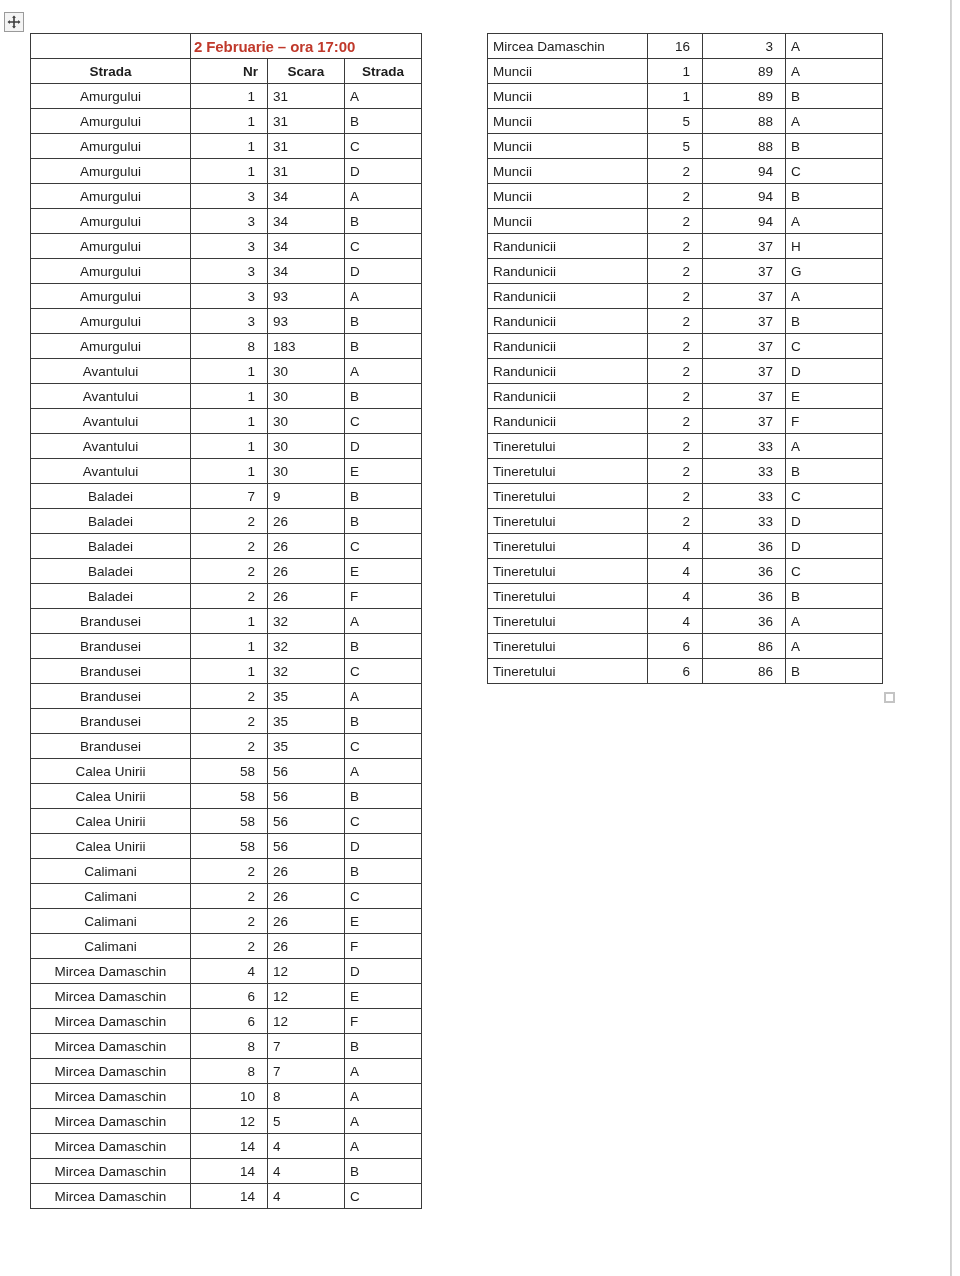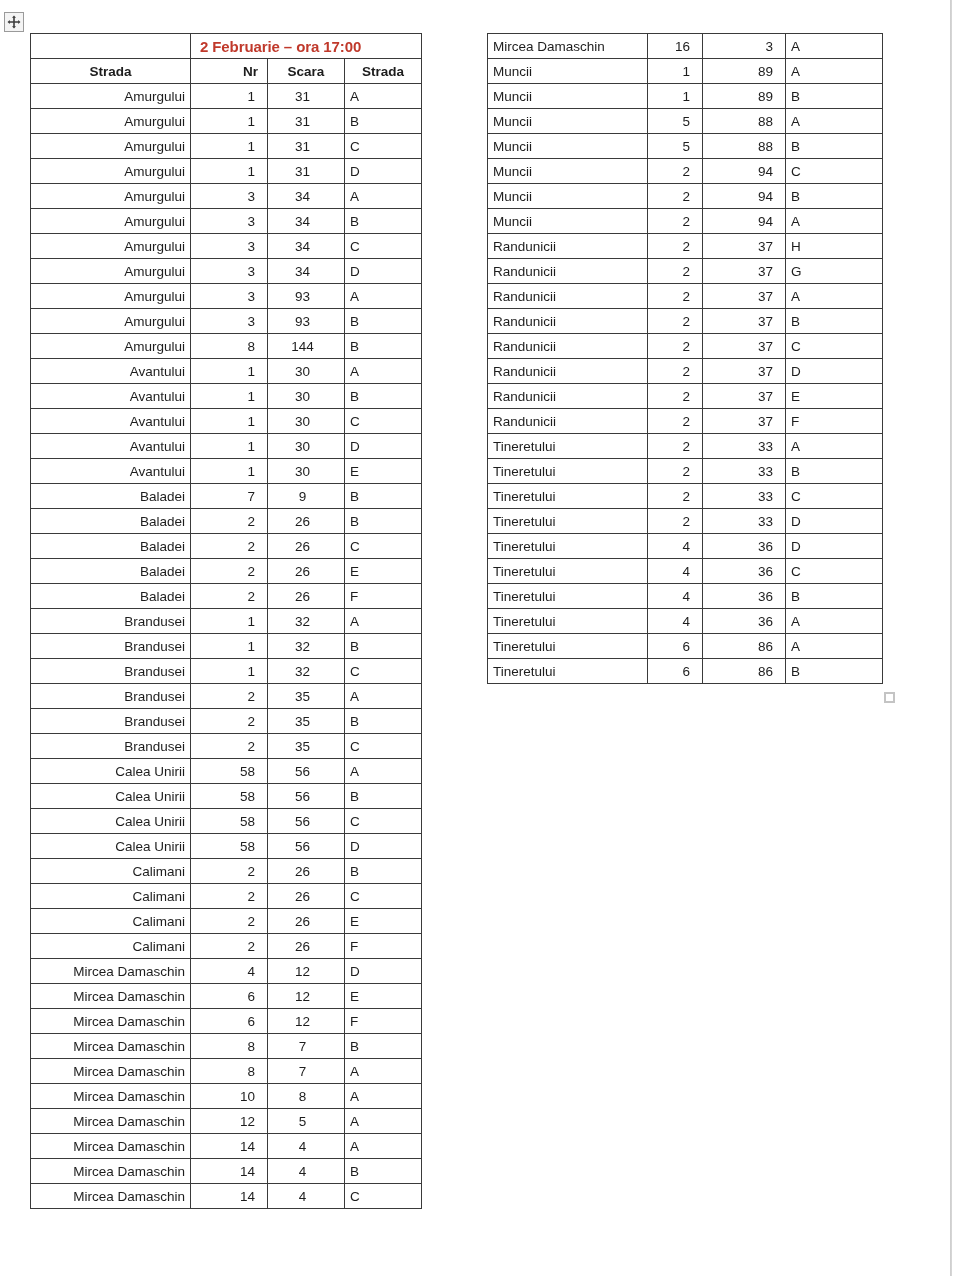--- a/index.html
+++ b/index.html
@@ -66,41 +66,41 @@
     padding: 0 5px;
     box-sizing: border-box;
     white-space: nowrap;
     overflow: hidden;
     font-weight: normal;
     line-height: 23px;
   }
 
   
   #table-left { left: 30px; top: 33px; width: 392px; }
-  #table-left .c-strada { width: 160px; text-align: right; }
+  #table-left .c-strada { width: 160px; text-align: center; }
   #table-left .c-nr     { width: 54px;  text-align: right; padding-right: 12px; padding-left: 48px; }
-  #table-left .c-bloc   { width: 82px;  text-align: center; padding-right: 12px; }
+  #table-left .c-bloc   { width: 82px;  text-align: left; padding-right: 12px; }
   #table-left .c-scara  { width: 96px;  text-align: left; }
 
   
   #table-right { left: 487px; top: 33px; width: 395px; }
   #table-right .c-strada { width: 160px; text-align: left; }
   #table-right .c-nr     { width: 55px;  text-align: right; padding-right: 12px; }
   #table-right .c-bloc   { width: 83px;  text-align: right; padding-right: 12px; }
   #table-right .c-scara  { width: 97px;  text-align: left; }
 
   .title-row .title-blank {
     border-right: 1px solid #3a3a3a;
   }
   .title-row .title-text {
     color: #C0392B;
     font-weight: bold;
     font-size: 15px;
     text-align: left;
-    padding-left: 9px;
+    padding-left: 3px;
     letter-spacing: -0.1px;
   }
   .head-row td {
     font-weight: bold;
     text-align: center !important;
     padding-right: 5px !important;
     font-size: 13.5px;
   }
   .tbl tbody tr td { border-top: 1px solid #3a3a3a; }
 </style>
@@ -183,21 +183,21 @@
       </tr>
       <tr>
         <td class="c-strada">Amurgului</td>
         <td class="c-nr">3</td>
         <td class="c-bloc">93</td>
         <td class="c-scara">B</td>
       </tr>
       <tr>
         <td class="c-strada">Amurgului</td>
         <td class="c-nr">8</td>
-        <td class="c-bloc">144</td>
+        <td class="c-bloc">183</td>
         <td class="c-scara">B</td>
       </tr>
       <tr>
         <td class="c-strada">Avantului</td>
         <td class="c-nr">1</td>
         <td class="c-bloc">30</td>
         <td class="c-scara">A</td>
       </tr>
       <tr>
         <td class="c-strada">Avantului</td>

